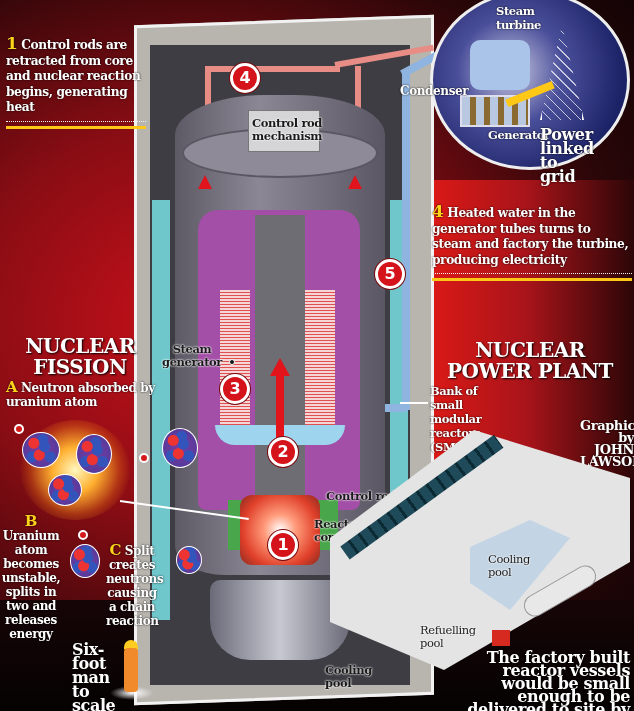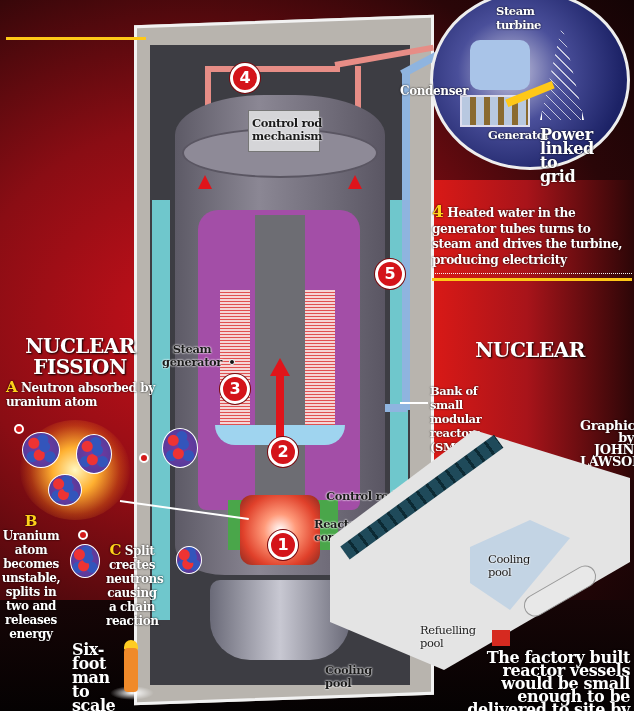--- a/index.html
+++ b/index.html
@@ -168,27 +168,31 @@
 <div class="turbine-body"></div>
 <div class="gen-body"></div>
 <div class="pylon"></div>
 <div class="bolt"></div>
 <div class="label" style="left:472px;top:4px;width:56px;text-align:left;font-size:11.5px;margin-left:24px;">Steam turbine</div>
 <div class="label" style="left:400px;top:84px;font-size:12px;">Condenser</div>
 <div class="label" style="left:488px;top:128px;font-size:11.5px;">Generator</div>
 <div class="label" style="left:540px;top:128px;width:52px;text-align:left;font-size:16px;">Power linked to grid</div>
 
 <div class="steps-left">
+  <div class="step dotted">
+    <span class="num">1</span>
+    <span>Control rods are retracted from core and nuclear reaction begins, generating heat</span>
+  </div>
   <div class="yellow-rule"></div>
 </div>
 
 <div class="steps-right">
   <div class="step dotted">
     <span class="num">4</span>
-    <span>Heated water in the generator tubes turns to steam and drives the turbine, producing electricity</span>
+    <span>Heated water in the generator tubes turns to steam and factory the turbine, producing electricity</span>
   </div>
   <div class="yellow-rule"></div>
 </div>
 
 <div class="title title-fission">
   <div>NUCLEAR</div>
   <div>FISSION</div>
 </div>
 <div class="label" style="left:6px;top:380px;width:150px;">
   <span class="letter">A</span>
@@ -215,20 +219,21 @@
   <span>Split creates neutrons causing a chain reaction</span>
 </div>
 
 <div class="label" style="left:72px;top:643px;width:46px;font-size:16px;">Six-foot man to scale</div>
 <div class="man-glow"></div>
 <div class="man-head"></div>
 <div class="man"></div>
 
 <div class="title title-plant">
   <div>NUCLEAR</div>
+  <div>POWER PLANT</div>
 </div>
 <div class="label" style="left:430px;top:384px;width:80px;font-size:11.5px;">Bank of small modular reactors (SMR)</div>
 <div class="leader" style="left:400px;top:402px;width:28px;height:2px;"></div>
 <div class="label" style="left:580px;top:420px;width:54px;text-align:right;font-size:13px;line-height:12px;">Graphic by JOHN LAWSON</div>
 
 <div class="plant"></div>
 <div class="plant-roof"></div>
 <div class="plant-pool"></div>
 <div class="lorry-tank"></div>
 <div class="lorry-cab"></div>

